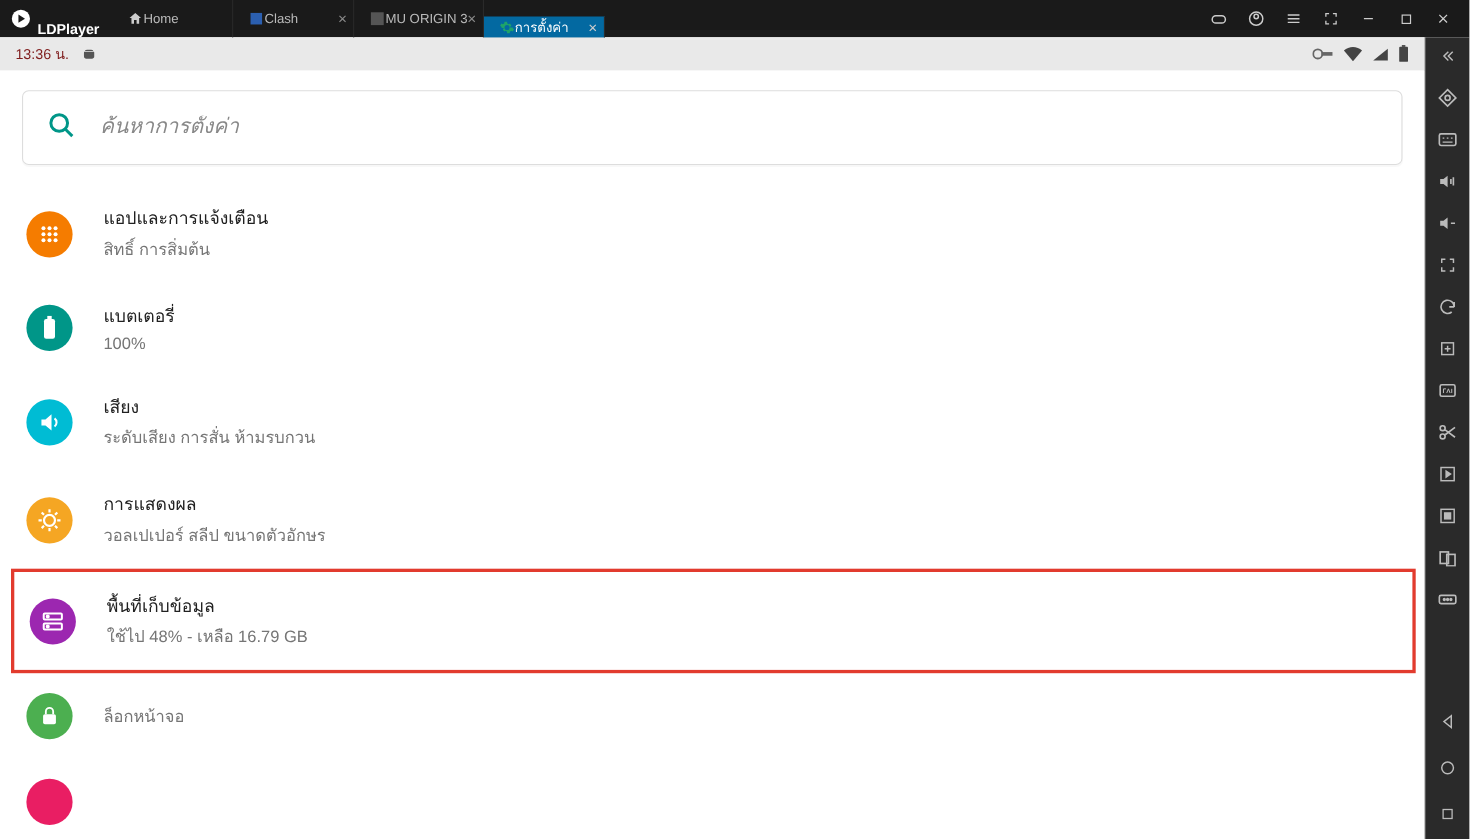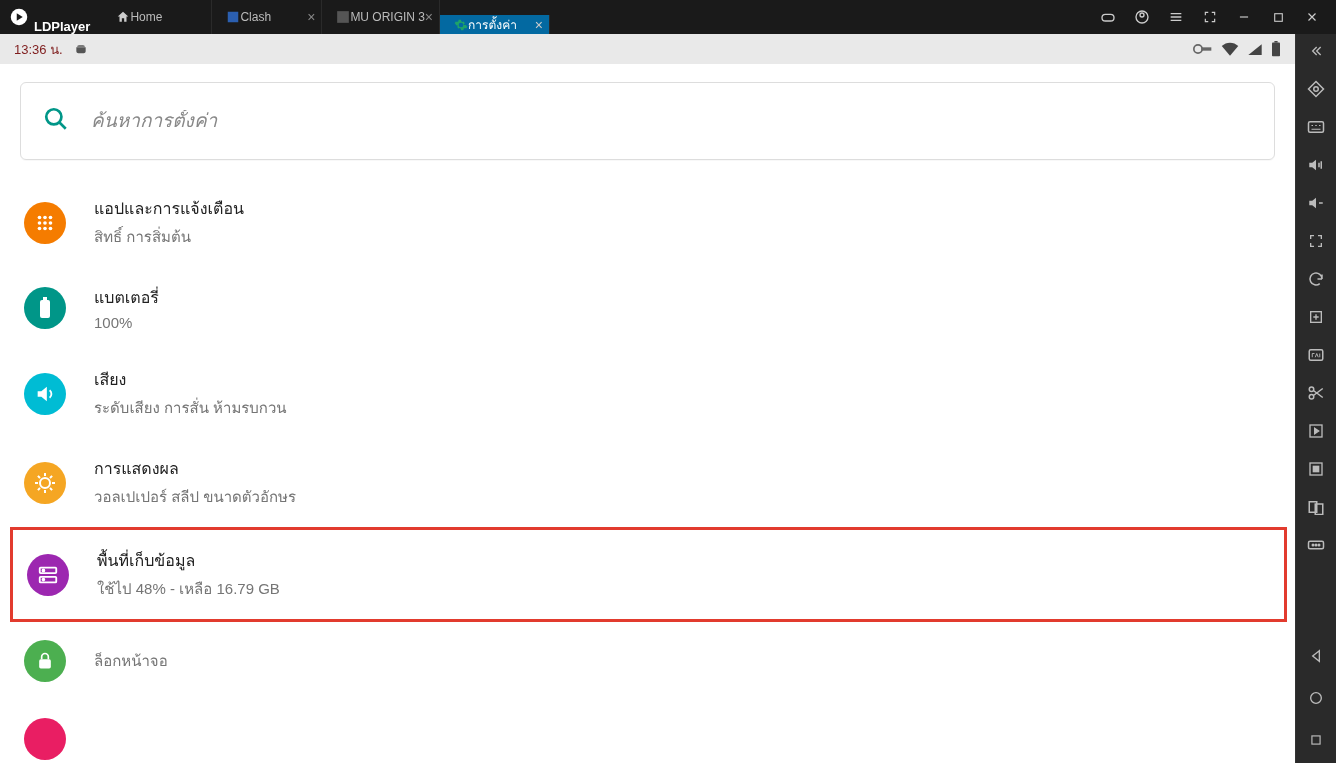--- a/index.html
+++ b/index.html
@@ -26,21 +26,21 @@
 
 
 .statusbar { height: 30px; background: #e9e9e9; display: flex; align-items: center; padding: 0 14px; font-size: 13px; color: #7f1d1d; }
 .statusbar .cat { margin-left: 10px; }
 .statusbar-spacer { flex: 1; }
 .status-icons { display: flex; align-items: center; gap: 8px; color: #555; }
 .status-icons span { display: inline-flex; }
 
 
 .content-root { flex: 1; background: #fff; overflow: hidden; padding: 0 2px; }
-.search-card { margin: 18px 18px 14px; height: 78px; border: 1px solid #ddd; border-radius: 6px; display: flex; align-items: center; padding: 2px 22px; gap: 22px; box-shadow: 0 1px 1px rgba(0,0,0,0.03); }
+.search-card { margin: 18px 18px 14px; height: 68px; border: 1px solid #ddd; border-radius: 6px; display: flex; align-items: center; padding: 2px 22px; gap: 22px; box-shadow: 0 1px 1px rgba(0,0,0,0.03); }
 .search-input { flex: 1; border: none; outline: none; font-size: 19px; color: #555; background: transparent; }
 .search-input::placeholder { color: #888; font-style: italic; }
 
 
 .settings-list { padding: 4px 0 0 0; }
 .settings-item { display: flex; align-items: center; padding: 18px 22px; gap: 28px; cursor: pointer; }
 .settings-item.highlighted { border: 3px solid #e23b2e; margin: 0 6px 0 8px; padding-left: 14px; }
 .item-icon { width: 42px; height: 42px; border-radius: 50%; display: inline-flex; align-items: center; justify-content: center; color: #fff; flex-shrink: 0; }
 .ic-orange { background: #f57c00; }
 .ic-teal   { background: #009688; }

